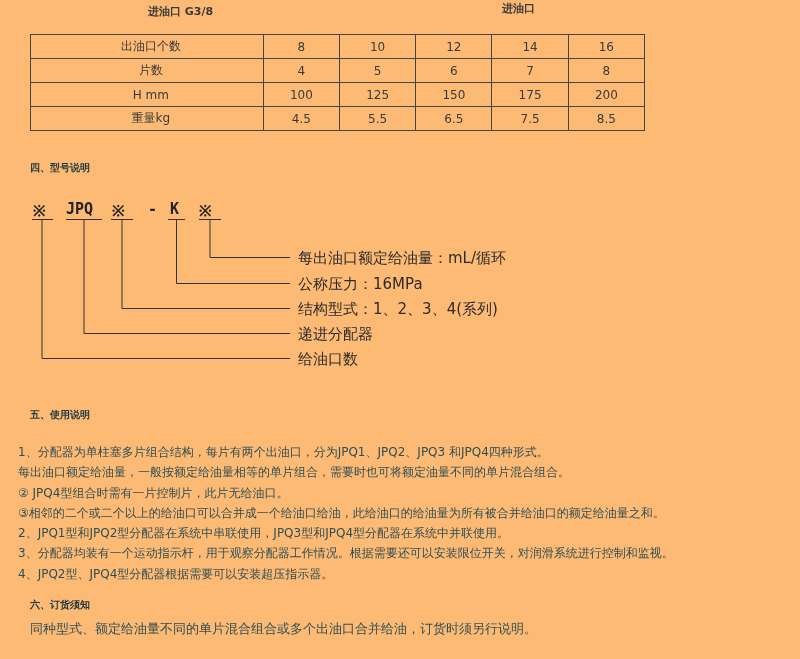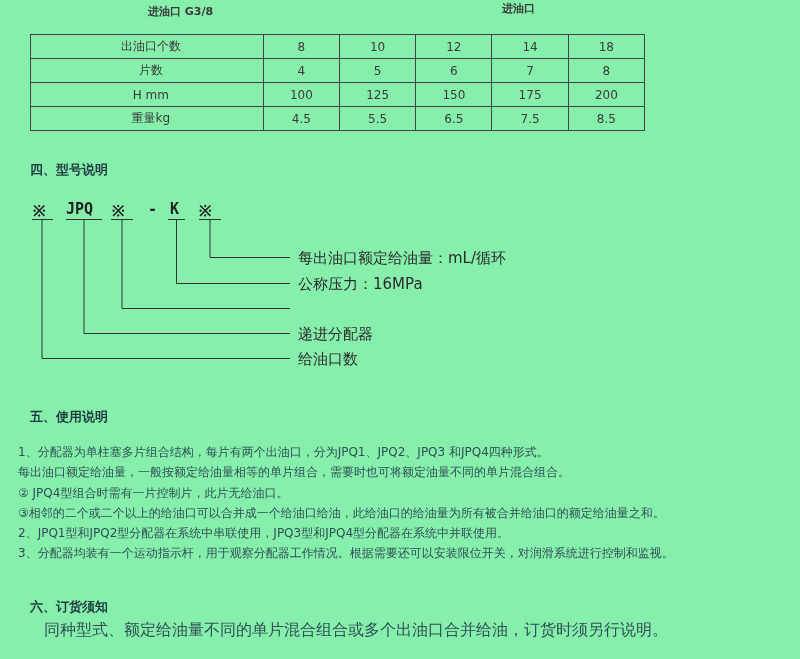--- a/index.html
+++ b/index.html
@@ -5,21 +5,21 @@
   * { margin: 0; padding: 0; box-sizing: border-box; }
   html, body { background: #ffffff; }
   body {
     font-family: "DejaVu Sans", "Liberation Sans", sans-serif;
     color: #2f4f55;
   }
   .page {
     position: relative;
     width: 800px;
     height: 659px;
-    background: #86efac;
+    background: #fdba74;
     overflow: hidden;
   }
   .top-label {
     position: absolute;
     font-size: 11px;
     font-weight: bold;
     color: #3a3a3a;
     white-space: nowrap;
   }
   
@@ -39,21 +39,21 @@
     font-size: 12px;
     color: #3a3a3a;
     white-space: nowrap;
   }
   .spec-table td.lbl { width: 232px; padding-left: 8px; }
   .spec-table td.val { width: 76px; }
   
   .sec-heading {
     position: absolute;
     left: 30px;
-    font-size: 13px;
+    font-size: 10px;
     font-weight: bold;
     color: #1e3a40;
     white-space: nowrap;
   }
   
   .diagram-svg {
     position: absolute;
     left: 0; top: 0;
     width: 800px; height: 659px;
     pointer-events: none;
@@ -81,43 +81,43 @@
     right: 10px;
   }
   .body-lines .line {
     height: 20.3px;
     font-size: 12px;
     color: #2f4f55;
     white-space: nowrap;
   }
   .single-line {
     position: absolute;
-    left: 44px;
-    font-size: 16px;
+    left: 30px;
+    font-size: 13px;
     color: #2f4f55;
     white-space: nowrap;
   }
 </style>
 </head>
 <body>
 
 <div class="page">
 
   <div class="top-label" style="left:148px; top:4px;">进油口 G3/8</div>
   <div class="top-label" style="left:502px; top:1px;">进油口</div>
 
   <table class="spec-table">
     <tbody>
       <tr>
         <td class="lbl">出油口个数</td>
         <td class="val">8</td>
         <td class="val">10</td>
         <td class="val">12</td>
         <td class="val">14</td>
-        <td class="val">18</td>
+        <td class="val">16</td>
       </tr>
       <tr>
         <td class="lbl">片数</td>
         <td class="val">4</td>
         <td class="val">5</td>
         <td class="val">6</td>
         <td class="val">7</td>
         <td class="val">8</td>
       </tr>
       <tr>
@@ -160,29 +160,31 @@
 
   <span class="code-part" style="left:33px;">※</span>
   <span class="code-part" style="left:66px;">JPQ</span>
   <span class="code-part" style="left:112px;">※</span>
   <span class="code-part" style="left:148px;">-</span>
   <span class="code-part" style="left:170px;">K</span>
   <span class="code-part" style="left:199px;">※</span>
 
   <span class="callout-label" style="top:249px;">每出油口额定给油量：mL/循环</span>
   <span class="callout-label" style="top:275px;">公称压力：16MPa</span>
+  <span class="callout-label" style="top:300px;">结构型式：1、2、3、4(系列)</span>
   <span class="callout-label" style="top:325px;">递进分配器</span>
   <span class="callout-label" style="top:350px;">给油口数</span>
 
   <div class="sec-heading" style="top:408px;">五、使用说明</div>
   <div class="body-lines" style="top:444px;">
     <div class="line">1、分配器为单柱塞多片组合结构，每片有两个出油口，分为JPQ1、JPQ2、JPQ3 和JPQ4四种形式。</div>
     <div class="line">每出油口额定给油量，一般按额定给油量相等的单片组合，需要时也可将额定油量不同的单片混合组合。</div>
     <div class="line">② JPQ4型组合时需有一片控制片，此片无给油口。</div>
     <div class="line">③相邻的二个或二个以上的给油口可以合并成一个给油口给油，此给油口的给油量为所有被合并给油口的额定给油量之和。</div>
     <div class="line">2、JPQ1型和JPQ2型分配器在系统中串联使用，JPQ3型和JPQ4型分配器在系统中并联使用。</div>
     <div class="line">3、分配器均装有一个运动指示杆，用于观察分配器工作情况。根据需要还可以安装限位开关，对润滑系统进行控制和监视。</div>
+    <div class="line">4、JPQ2型、JPQ4型分配器根据需要可以安装超压指示器。</div>
   </div>
 
   <div class="sec-heading" style="top:598px;">六、订货须知</div>
   <div class="single-line" style="top:620px;">同种型式、额定给油量不同的单片混合组合或多个出油口合并给油，订货时须另行说明。</div>
 
 </div>
 
 </body></html>

